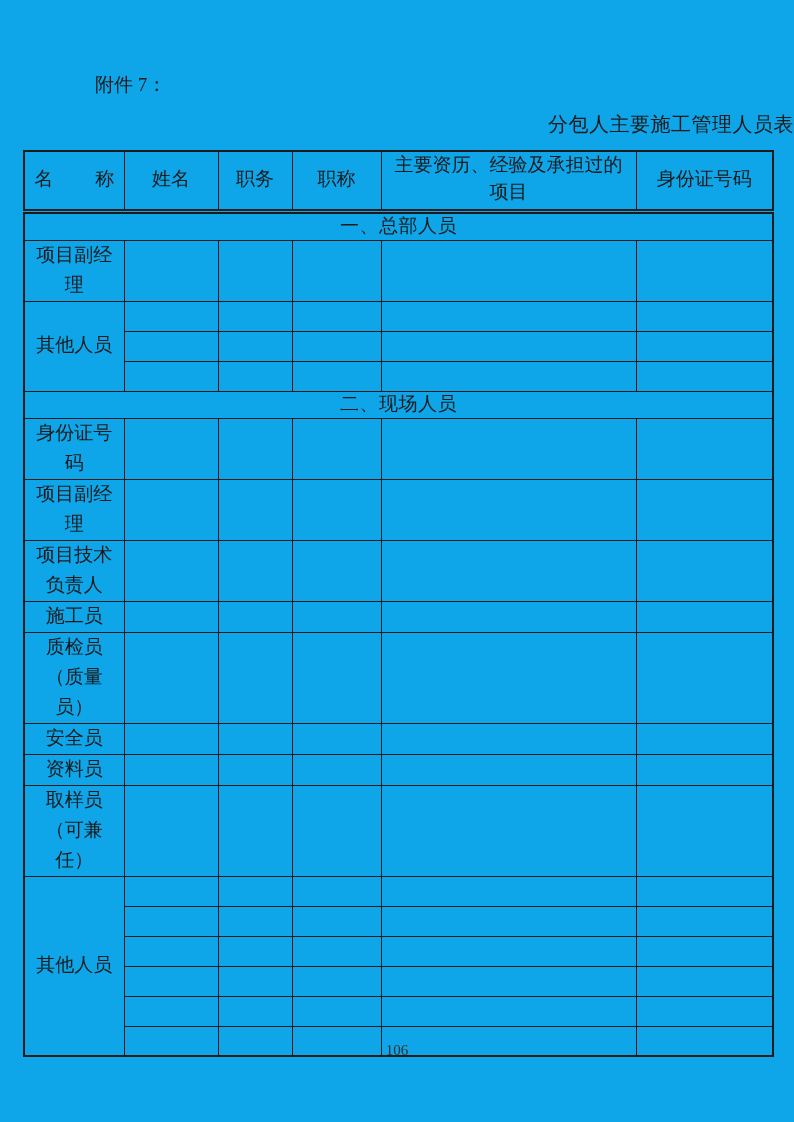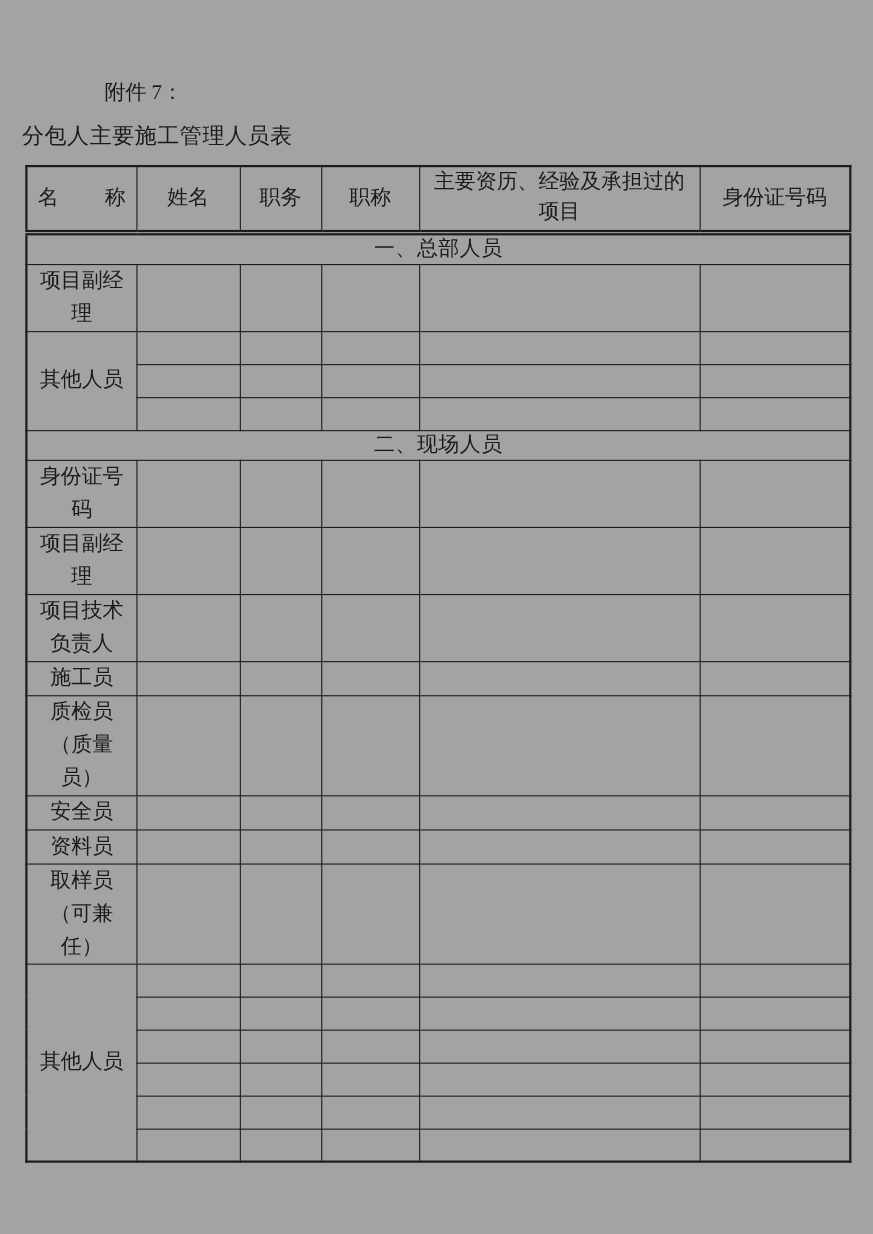--- a/index.html
+++ b/index.html
@@ -5,30 +5,30 @@
   html, body { margin: 0; padding: 0; }
   body {
     width: 794px; height: 1122px;
     background: #ffffff;
     font-family: "Liberation Serif", "DejaVu Serif", serif;
     color: #1a1a1a;
   }
   .page {
     position: relative;
     width: 794px; height: 1122px;
-    background: #a3a3a3;
+    background: #0ea5e9;
     overflow: hidden;
   }
   .attachment {
     position: absolute; left: 95px; top: 72px;
     font-size: 19px; line-height: 26px;
   }
   .doc-title {
     position: absolute; left: 0; top: 110px; width: 100%;
-    text-align: left; font-size: 20px; line-height: 28px;
+    text-align: right; font-size: 20px; line-height: 28px;
     text-indent: 20px; letter-spacing: 0.5px;
   }
   table.personnel {
     position: absolute; left: 23px; top: 150px;
     width: 749px;
     border-collapse: collapse; table-layout: fixed;
     border: 2.5px solid #1c1c1c;
     font-family: Liberation Mono, monospace;
   }
   th, td {
@@ -237,14 +237,15 @@
       <tr class="r30">
         <td></td>
         <td></td>
         <td></td>
         <td></td>
         <td></td>
       </tr>
     </tbody>
   </table>
 
+  <div class="pageno">106</div>
 
 </div>
 
 </body></html>

